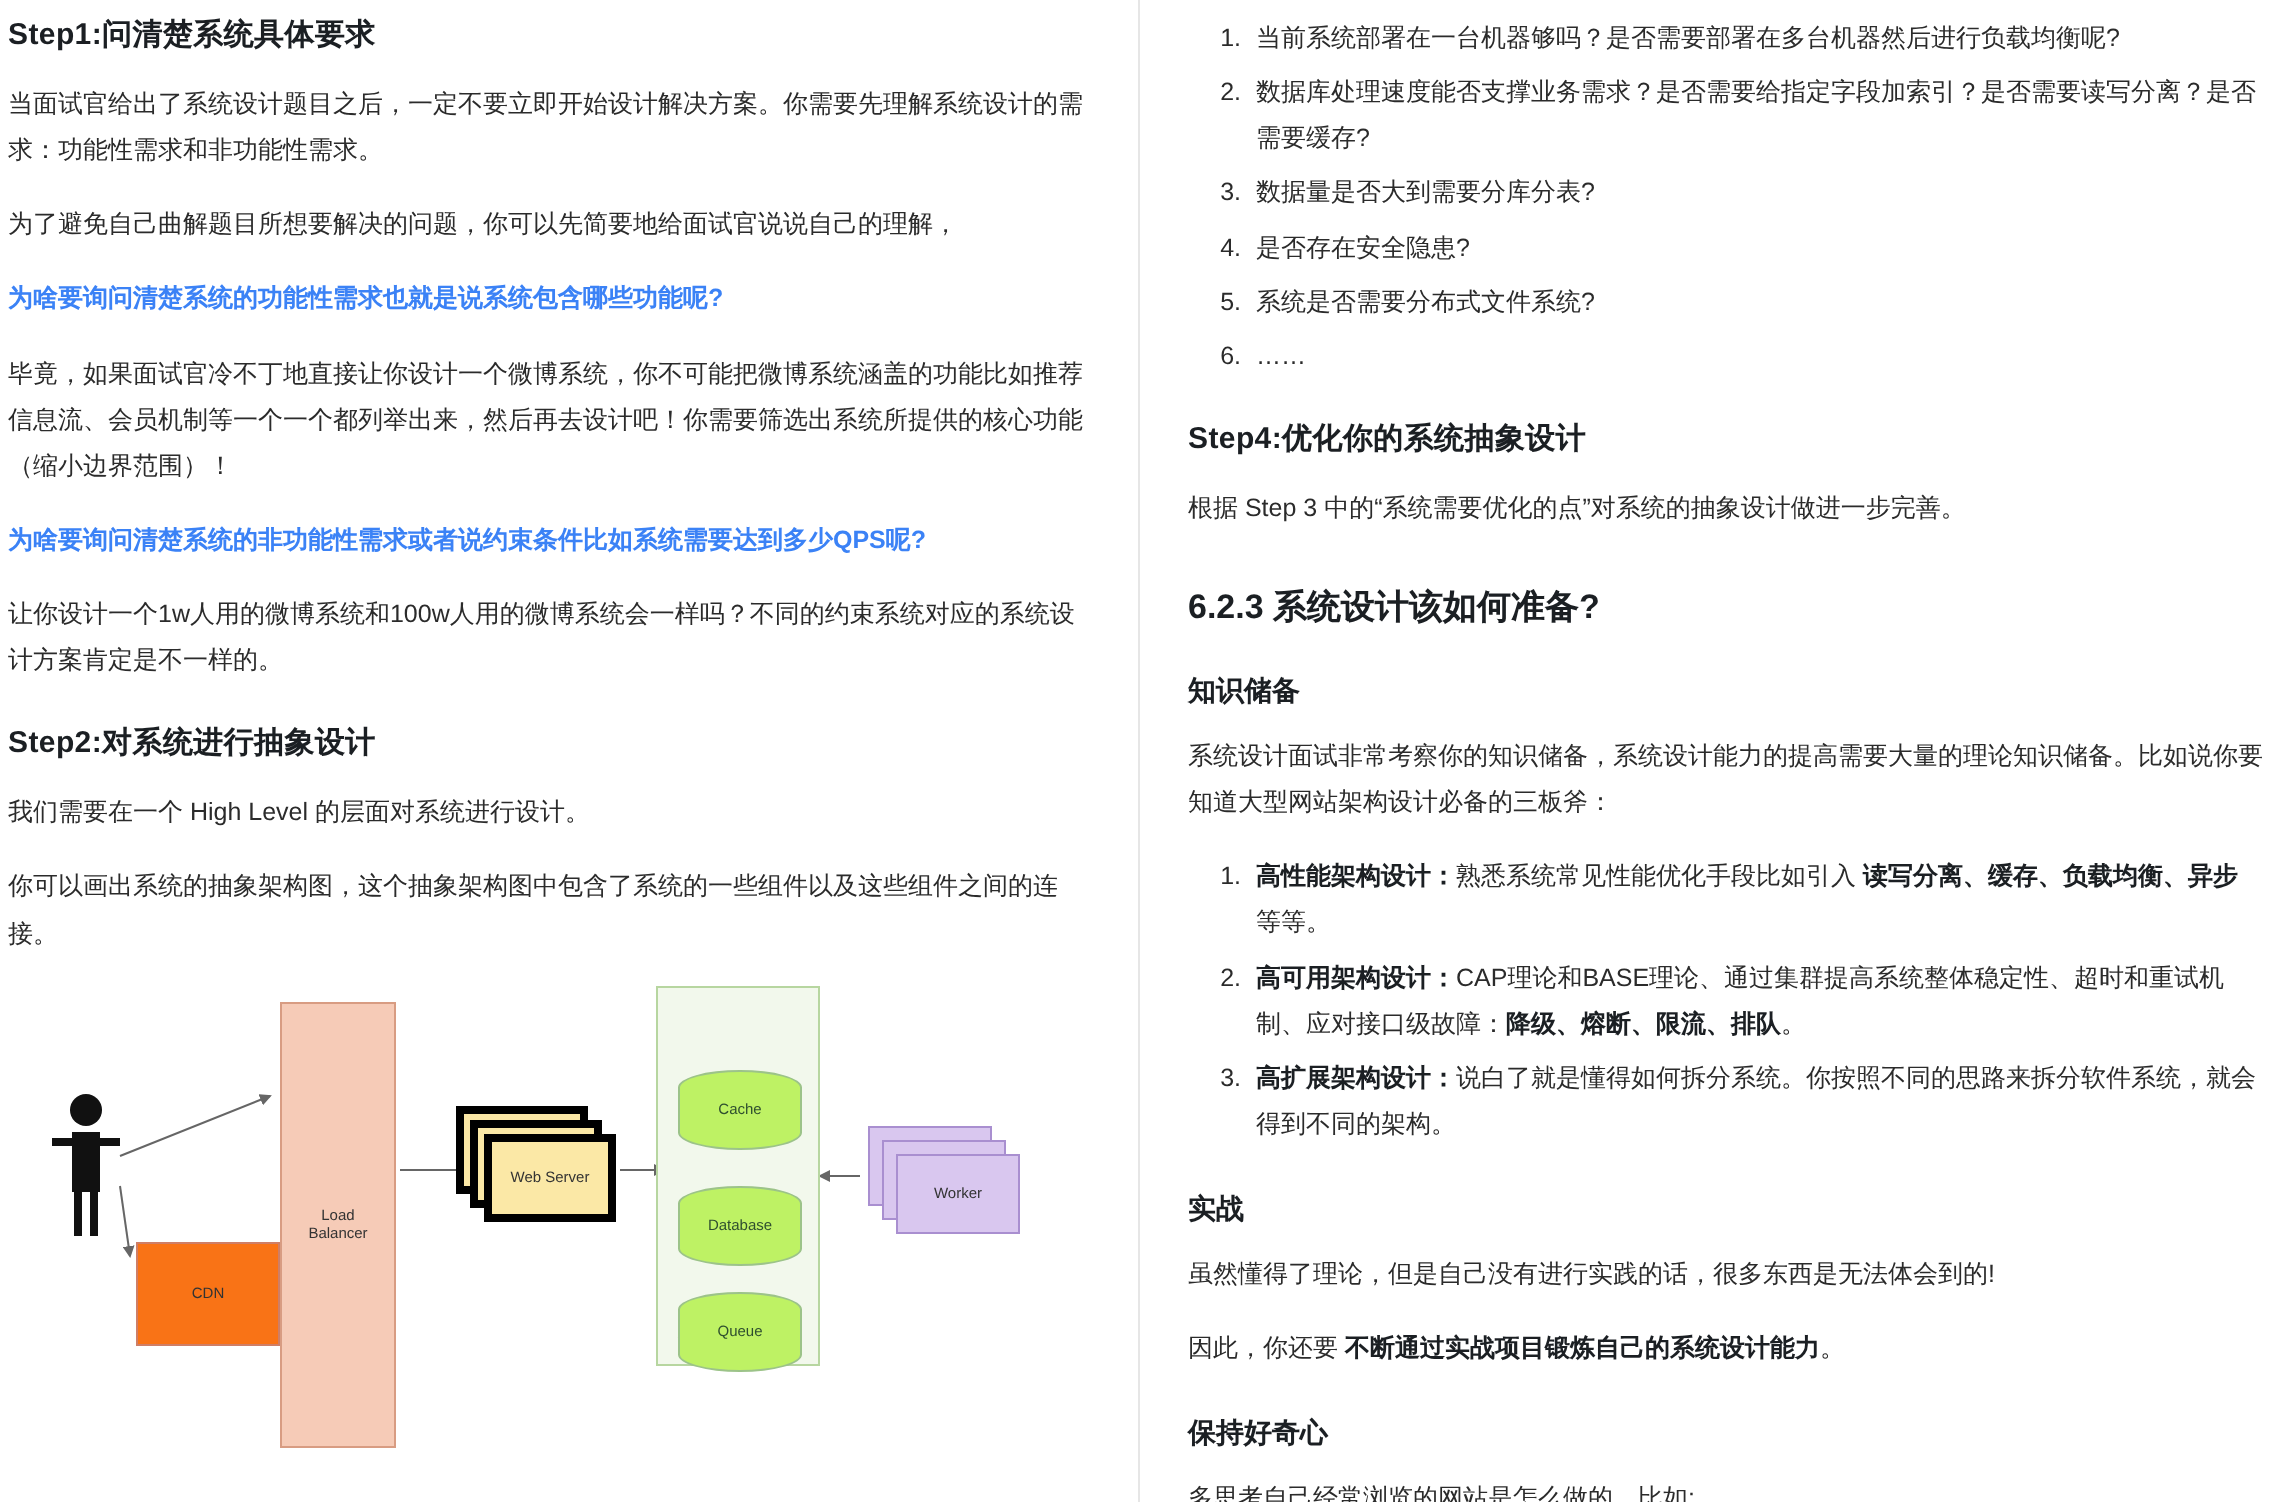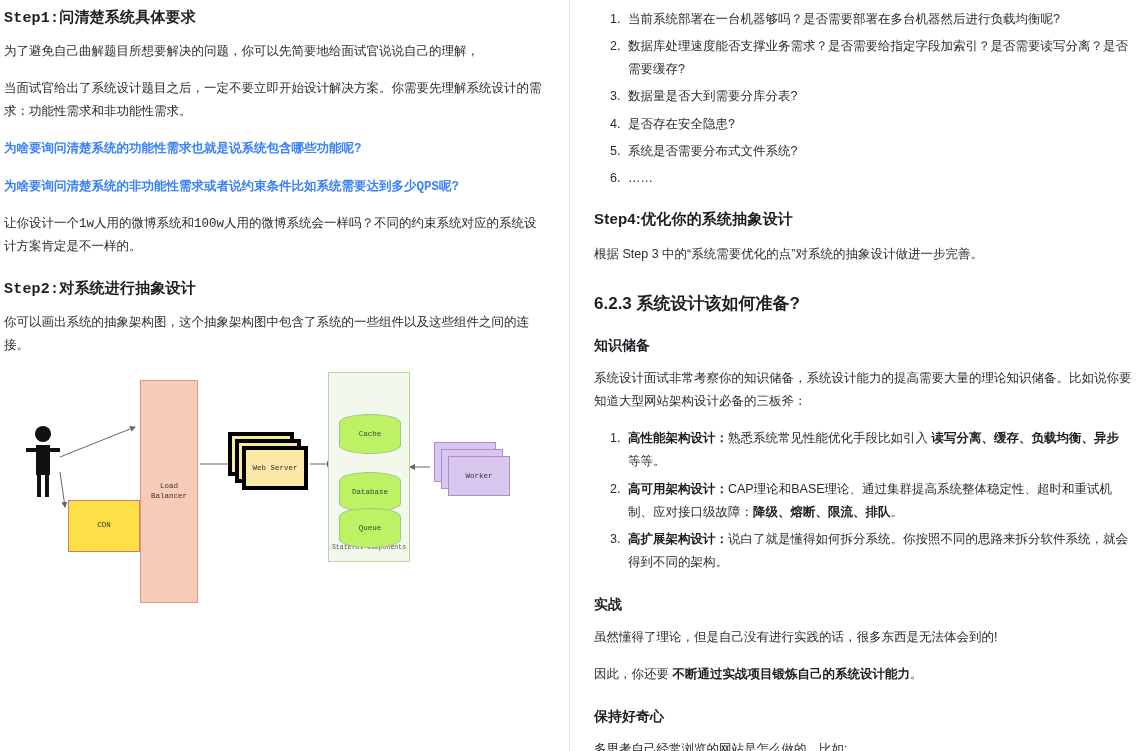--- a/index.html
+++ b/index.html
@@ -21,21 +21,20 @@
     box-sizing: border-box;
   }
   .col {
     box-sizing: border-box;
     overflow: hidden;
   }
   .col-left {
     width: 570px;
     padding: 8px 24px 0 4px;
     border-right: 1px solid #e6e6e6;
-    font-family: Liberation Mono, monospace;
   }
   .col-right {
     width: 566px;
     padding: 8px 4px 0 24px;
   }
   h3.sec {
     font-size: 15px;
     font-weight: bold;
     margin: 0 0 14px 0;
     color: #1b1f23;
@@ -94,21 +93,21 @@
     font-size: 7.5px;
     line-height: 1.25;
     color: #333;
   }
   .lb {
     left: 130px; top: 8px; width: 58px; height: 223px;
     background: #f6cbb7; border: 1px solid #d89c82;
   }
   .cdn {
     left: 58px; top: 128px; width: 72px; height: 52px;
-    background: #fde047; border: 1px solid #cf7e66;
+    background: #f97316; border: 1px solid #cf7e66;
   }
   .ws-stack {
     position: absolute; left: 218px; top: 60px; width: 84px; height: 70px;
   }
   .ws {
     position: absolute; box-sizing: border-box;
     background: #fbe8a6; border: 4px solid #000000;
     width: 66px; height: 44px;
   }
   .ws1 { left: 0; top: 0; }
@@ -127,46 +126,48 @@
     position: absolute;
     width: 60px; height: 38px;
     background: #bef264;
     border: 1px solid #9cc389;
     border-radius: 50% / 22%;
     display: flex; align-items: center; justify-content: center;
     font-size: 7.5px; color: #2f4f2f; margin-top: 20px;
   }
   .cyl1 { left: 329px; top: 22px; }
   .cyl2 { left: 329px; top: 80px; }
-  .cyl3 { left: 329px; top: 116px; text-align: right; }
+  .cyl3 { left: 329px; top: 133px; text-align: right; }
   .wk-stack { position: absolute; left: 424px; top: 70px; width: 80px; height: 56px; }
   .wk {
     position: absolute; box-sizing: border-box;
     background: #d9c7ef; border: 1px solid #a98fd0;
     width: 62px; height: 40px;
   }
   .wk1 { left: 0; top: 0; }
   .wk2 { left: 7px; top: 7px; }
   .wk3 { left: 14px; top: 14px; display:flex; align-items:center; justify-content:center; font-size:7.5px; color:#333;}
   .dg-svg { position: absolute; left: 0; top: 0; width: 530px; height: 200px; }
 </style>
 </head>
 <body>
 
 <div class="page">
 
   <div class="col col-left">
     <h3 class="sec">Step1:问清楚系统具体要求</h3>
+    <p>当面试官给出了系统设计题目之后，一定不要立即开始设计解决方案。你需要先理解系统设计的需求：功能性需求和非功能性需求。</p>
     <p>为了避免自己曲解题目所想要解决的问题，你可以先简要地给面试官说说自己的理解，</p>
-    <p>当面试官给出了系统设计题目之后，一定不要立即开始设计解决方案。你需要先理解系统设计的需求：功能性需求和非功能性需求。</p>
     <p class="bold">为啥要询问清楚系统的功能性需求也就是说系统包含哪些功能呢?</p>
+    <p>毕竟，如果面试官冷不丁地直接让你设计一个微博系统，你不可能把微博系统涵盖的功能比如推荐信息流、会员机制等一个一个都列举出来，然后再去设计吧！你需要筛选出系统所提供的核心功能（缩小边界范围）！</p>
     <p class="bold">为啥要询问清楚系统的非功能性需求或者说约束条件比如系统需要达到多少QPS呢?</p>
     <p>让你设计一个1w人用的微博系统和100w人用的微博系统会一样吗？不同的约束系统对应的系统设计方案肯定是不一样的。</p>
 
     <h3 class="sec spaced">Step2:对系统进行抽象设计</h3>
+    <p>我们需要在一个 High Level 的层面对系统进行设计。</p>
     <p>你可以画出系统的抽象架构图，这个抽象架构图中包含了系统的一些组件以及这些组件之间的连接。</p>
 
     <div class="diagram">
       <svg class="dg-svg" viewBox="0 0 530 200">
         <defs>
           <marker id="ah" markerWidth="6" markerHeight="6" refX="5" refY="3" orient="auto">
             <path d="M0,0 L6,3 L0,6 z" fill="#666"></path>
           </marker>
         </defs>
         <line x1="50" y1="85" x2="125" y2="55" stroke="#666" stroke-width="1" marker-end="url(#ah)"></line>

